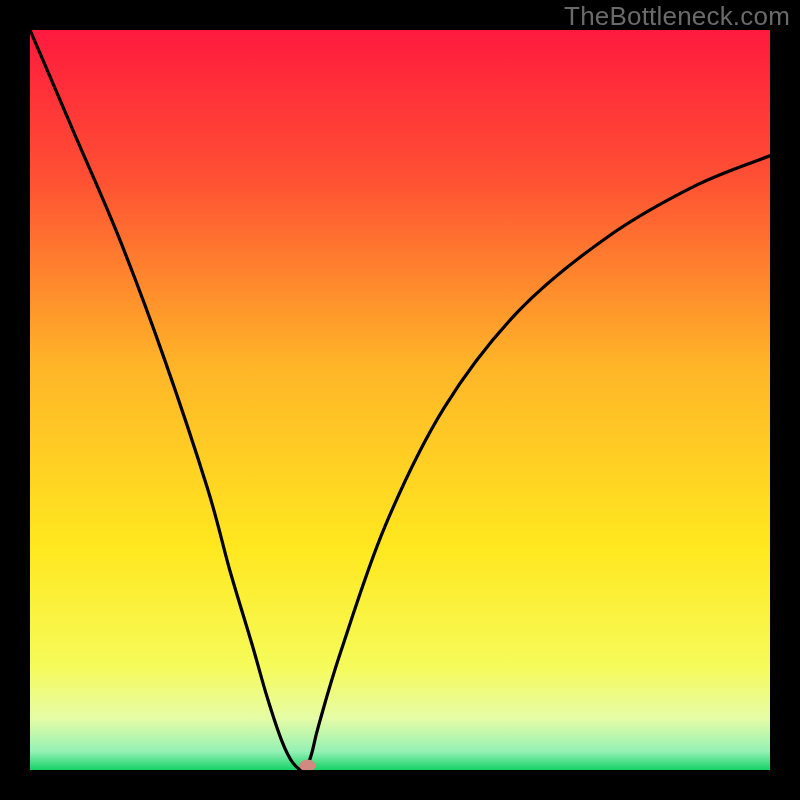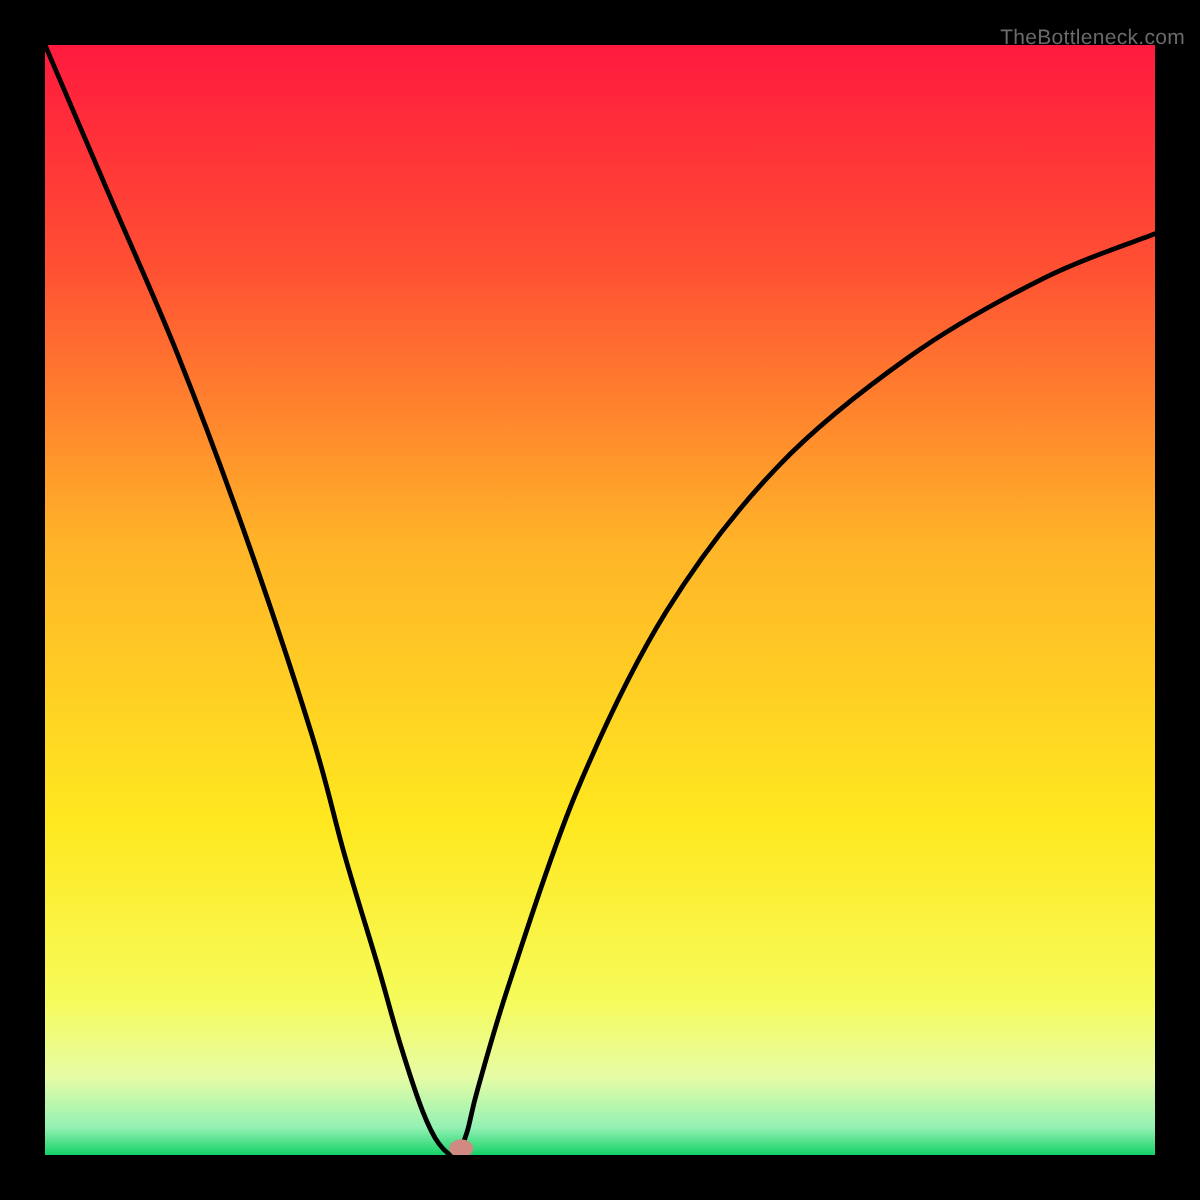--- a/index.html
+++ b/index.html
@@ -19,24 +19,24 @@
   }
   .plot-area {
     position: absolute;
     left: 30px;
     top: 30px;
     width: 740px;
     height: 740px;
   }
   .watermark {
     position: absolute;
-    top: 16px;
+    top: 1px;
     right: 10px;
     color: #6a6a6a;
-    font-size: 14px;
+    font-size: 26px;
     font-weight: 400;
     letter-spacing: 0.2px;
     font-family: Arial, sans-serif;
   }
   svg {
     display: block;
   }
 </style>
 </head>
 <body>

